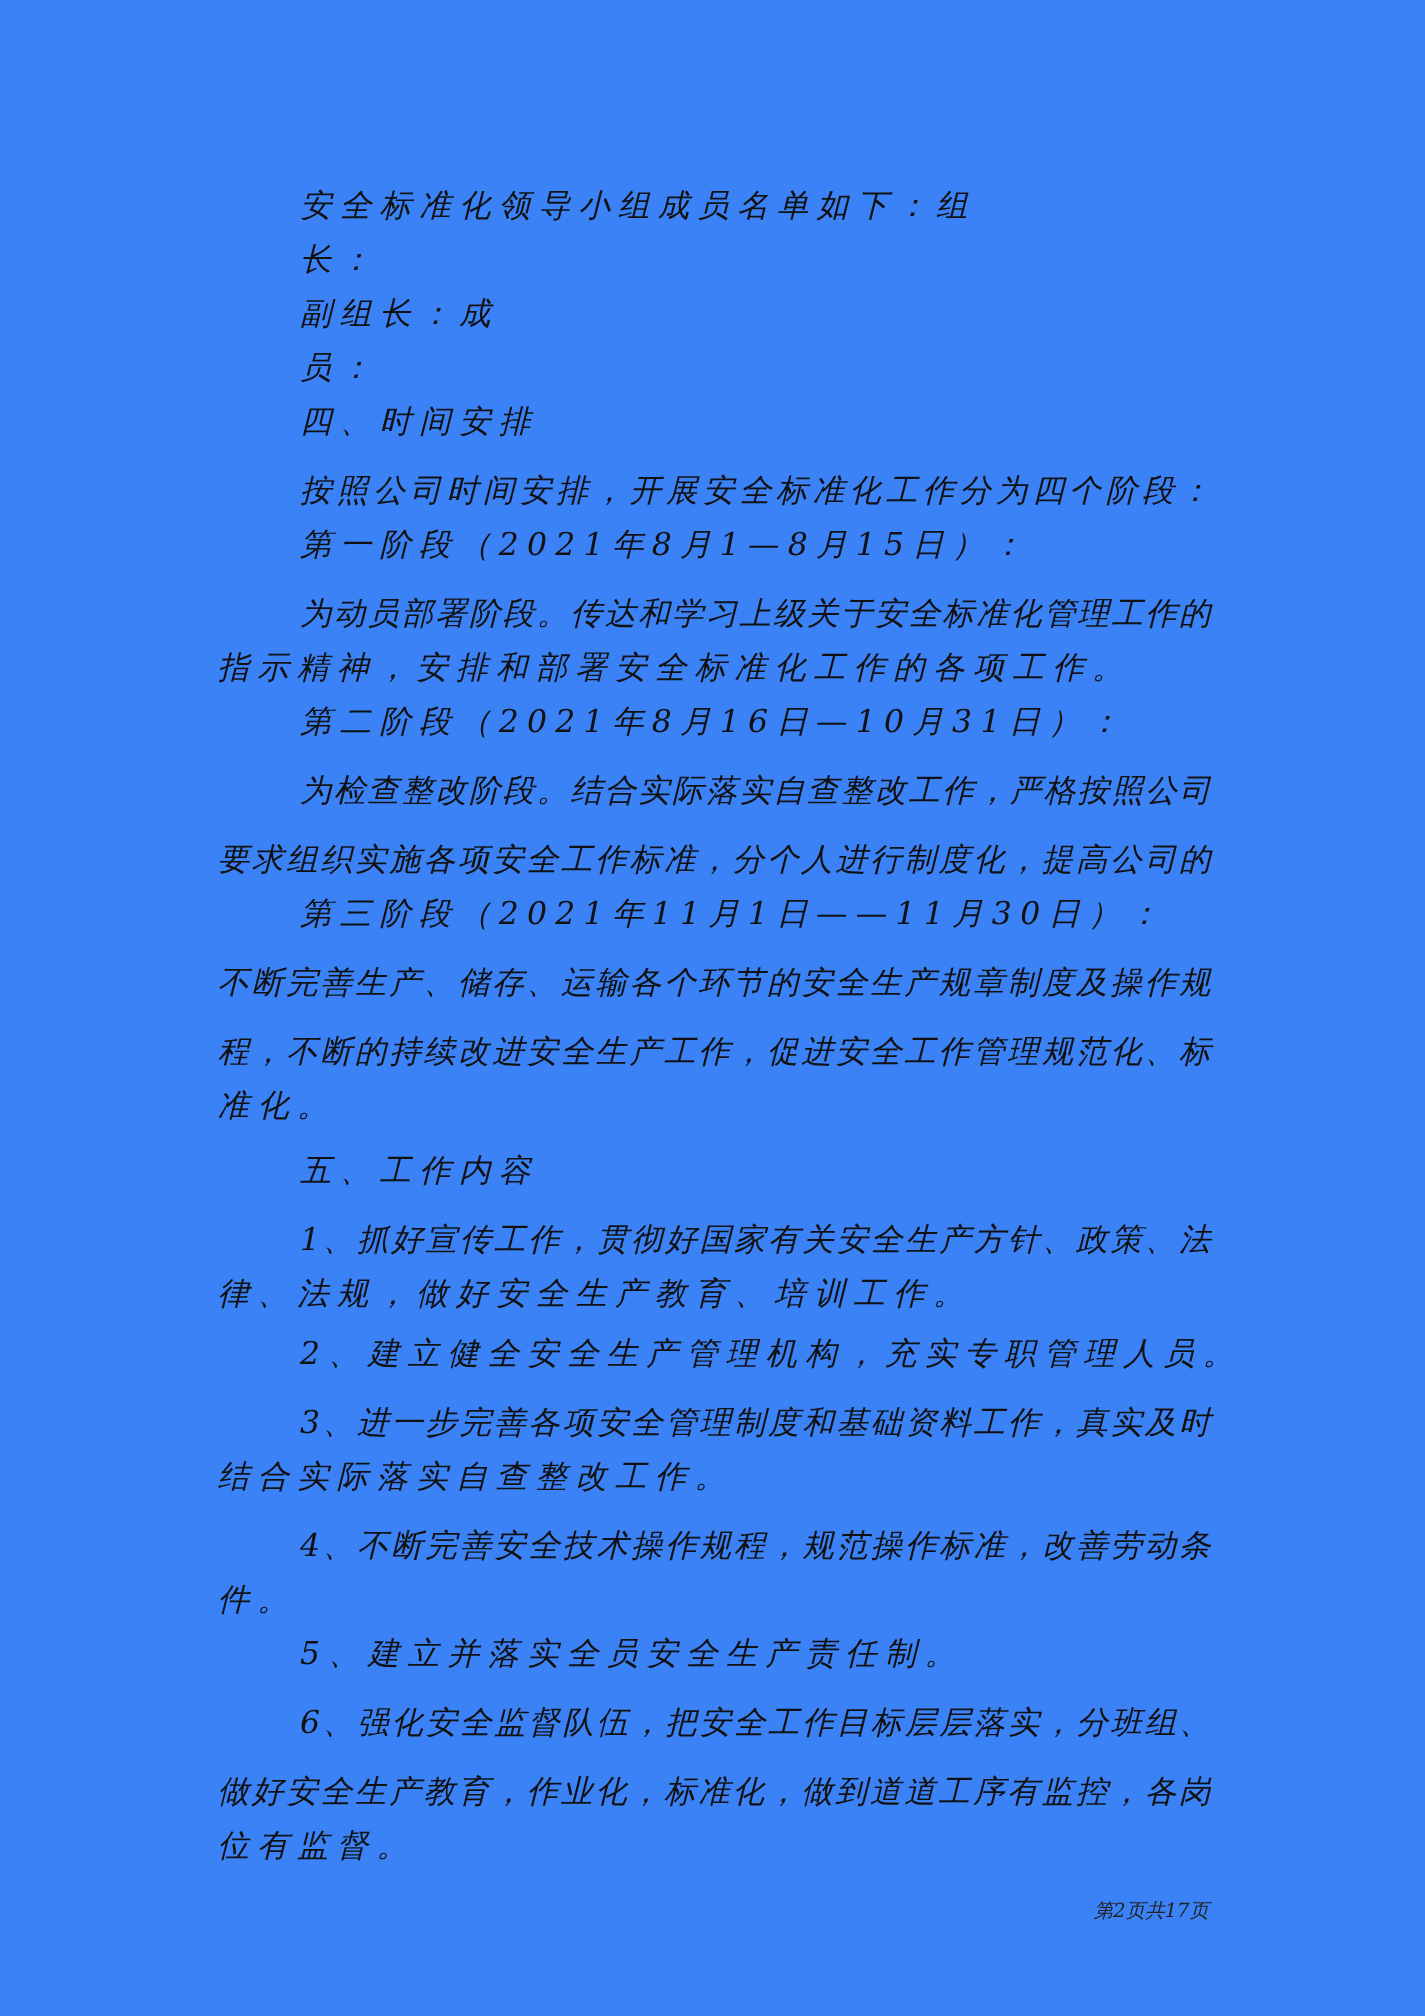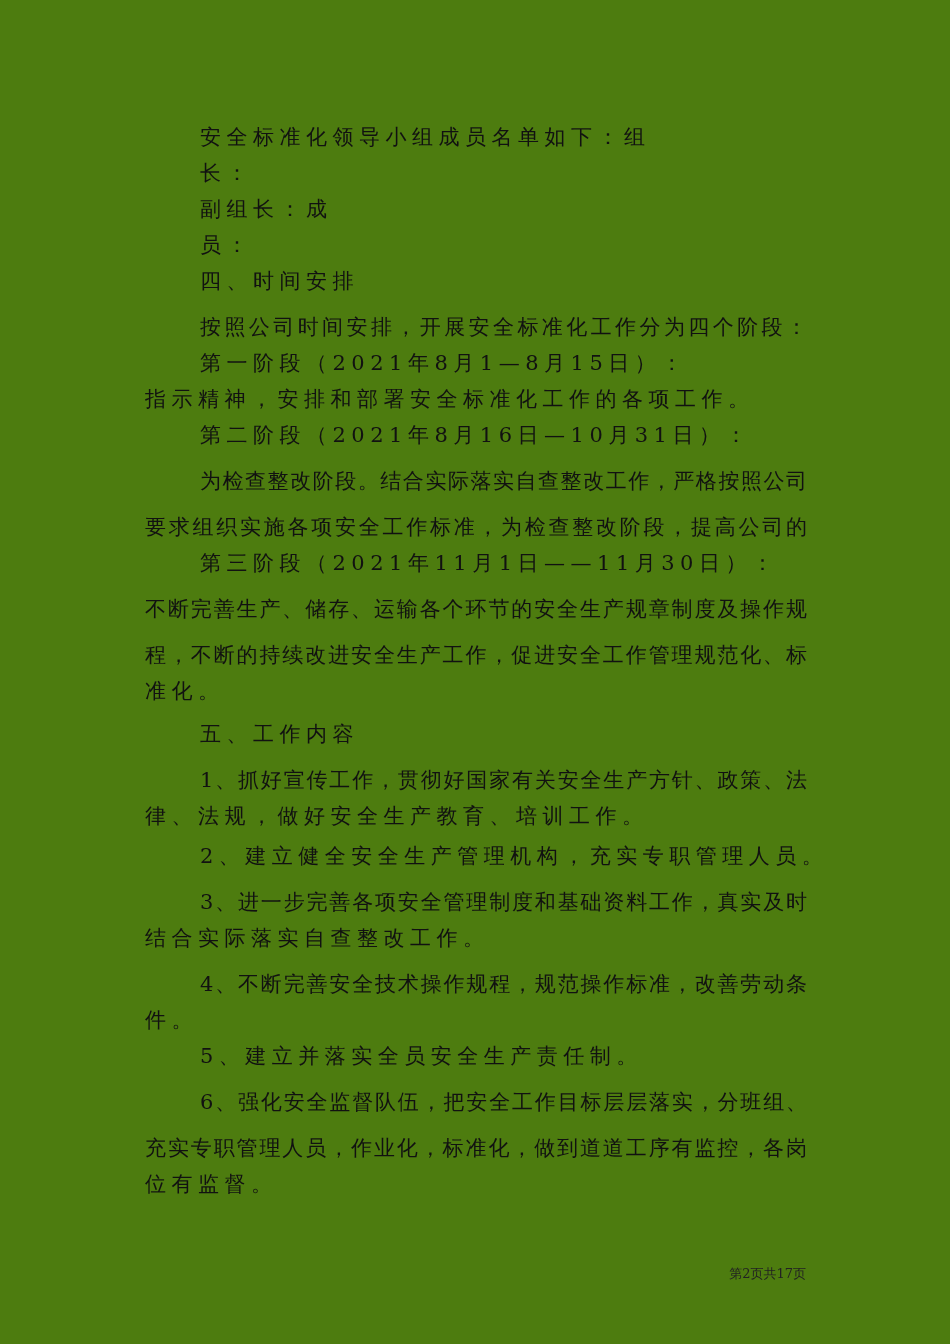--- a/index.html
+++ b/index.html
@@ -1,17 +1,17 @@
 <!DOCTYPE html>
 <html><head>
 <meta charset="utf-8">
 <style>
   html, body { margin: 0; padding: 0; background: #ffffff; }
   body { width: 950px; height: 1344px; position: relative; overflow: hidden; }
-  .page { position: absolute; left: 0; top: 0; width: 950px; height: 1344px; background: #4d7c0f; }
+  .page { position: absolute; left: 0; top: 0; width: 950px; height: 1344px; background: #3b82f6; font-style: italic; }
   .content {
     position: absolute; left: 145px; top: 119px; width: 662px;
     font-family: "DejaVu Serif", "Liberation Serif", serif;
     font-size: 21px; color: #111; line-height: 36px;
   }
   .line { height: 36px; white-space: nowrap; overflow: visible; letter-spacing: 5.5px; }
   .indent { padding-left: 55px; }
   .justify { text-align: justify; text-align-last: justify; letter-spacing: 0; white-space: normal; margin-top: 10px; }
   .gap { margin-top: 7px; }
   .gap2 { margin-top: 4px; }
@@ -25,36 +25,37 @@
 
 <div class="page">
   <div class="content">
     <div class="line indent">安全标准化领导小组成员名单如下：组</div>
     <div class="line indent">长：</div>
     <div class="line indent">副组长：成</div>
     <div class="line indent">员：</div>
     <div class="line indent">四、时间安排</div>
     <div class="line indent justify">按照公司时间安排，开展安全标准化工作分为四个阶段：</div>
     <div class="line indent">第一阶段（2021年8月1—8月15日）：</div>
+    <div class="line indent justify">为动员部署阶段。传达和学习上级关于安全标准化管理工作的</div>
     <div class="line">指示精神，安排和部署安全标准化工作的各项工作。</div>
     <div class="line indent">第二阶段（2021年8月16日—10月31日）：</div>
     <div class="line indent justify">为检查整改阶段。结合实际落实自查整改工作，严格按照公司</div>
-    <div class="line justify">要求组织实施各项安全工作标准，为检查整改阶段，提高公司的</div>
+    <div class="line justify">要求组织实施各项安全工作标准，分个人进行制度化，提高公司的</div>
     <div class="line indent">第三阶段（2021年11月1日——11月30日）：</div>
     <div class="line justify">不断完善生产、储存、运输各个环节的安全生产规章制度及操作规</div>
     <div class="line justify">程，不断的持续改进安全生产工作，促进安全工作管理规范化、标</div>
     <div class="line">准化。</div>
     <div class="line indent gap">五、工作内容</div>
     <div class="line indent justify">1、抓好宣传工作，贯彻好国家有关安全生产方针、政策、法</div>
     <div class="line">律、法规，做好安全生产教育、培训工作。</div>
     <div class="line indent gap2">2、建立健全安全生产管理机构，充实专职管理人员。</div>
     <div class="line indent justify">3、进一步完善各项安全管理制度和基础资料工作，真实及时</div>
     <div class="line">结合实际落实自查整改工作。</div>
     <div class="line indent justify">4、不断完善安全技术操作规程，规范操作标准，改善劳动条</div>
     <div class="line">件。</div>
     <div class="line indent">5、建立并落实全员安全生产责任制。</div>
     <div class="line indent justify">6、强化安全监督队伍，把安全工作目标层层落实，分班组、</div>
-    <div class="line justify">充实专职管理人员，作业化，标准化，做到道道工序有监控，各岗</div>
+    <div class="line justify">做好安全生产教育，作业化，标准化，做到道道工序有监控，各岗</div>
     <div class="line">位有监督。</div>
   </div>
 
   <div class="footer">第2页共17页</div>
 </div>
 
 </body></html>

